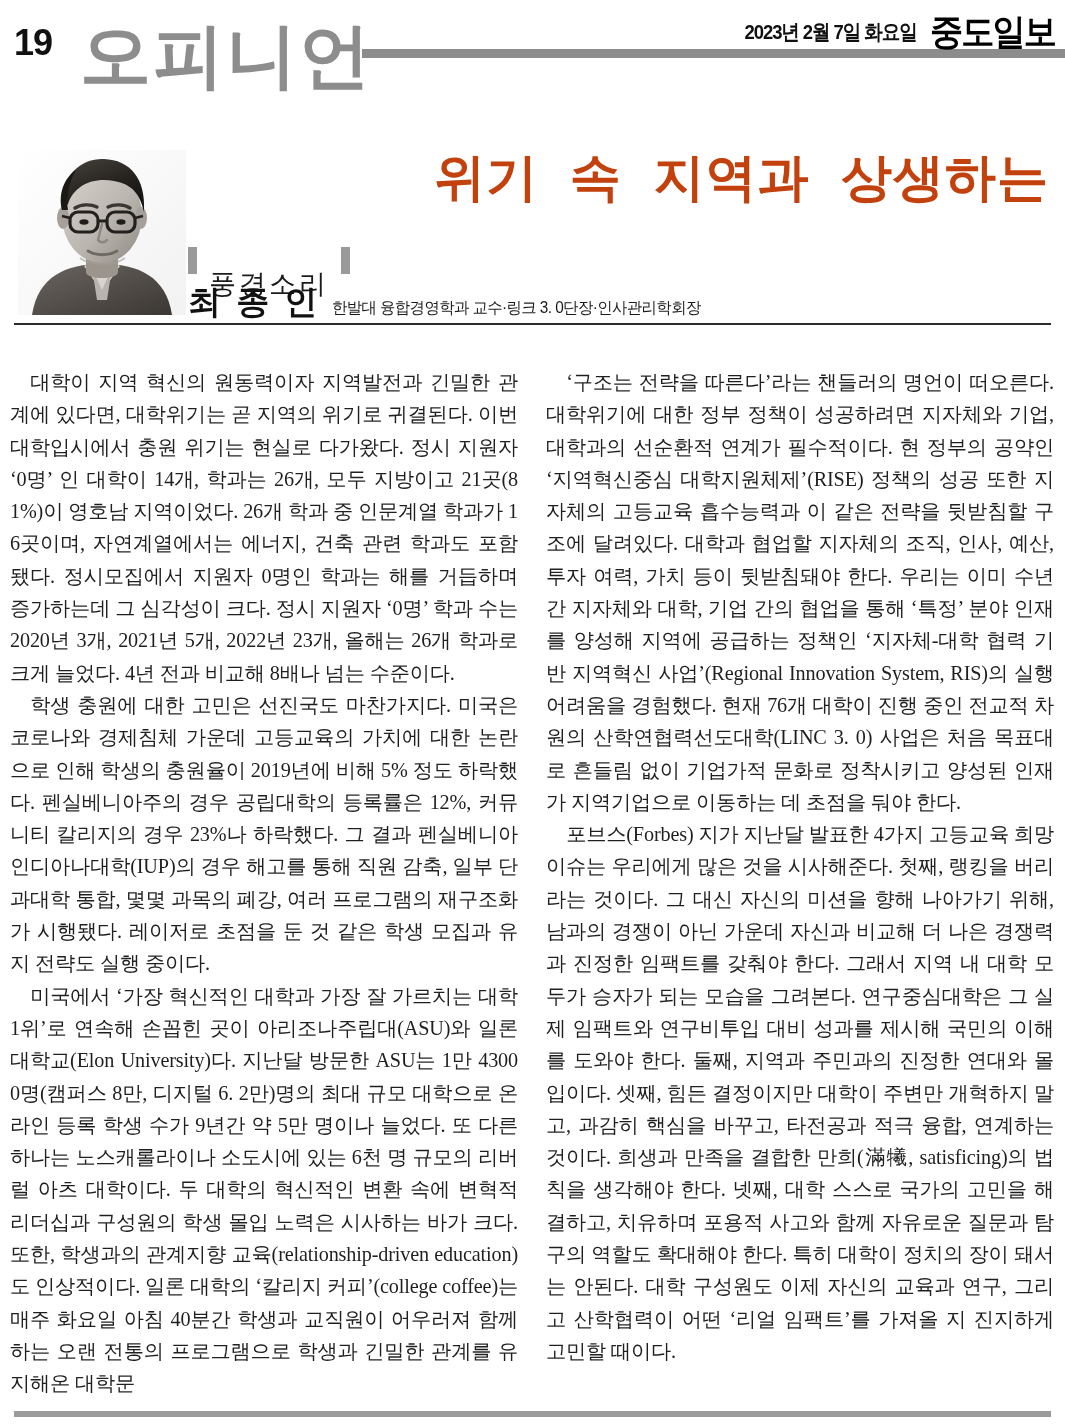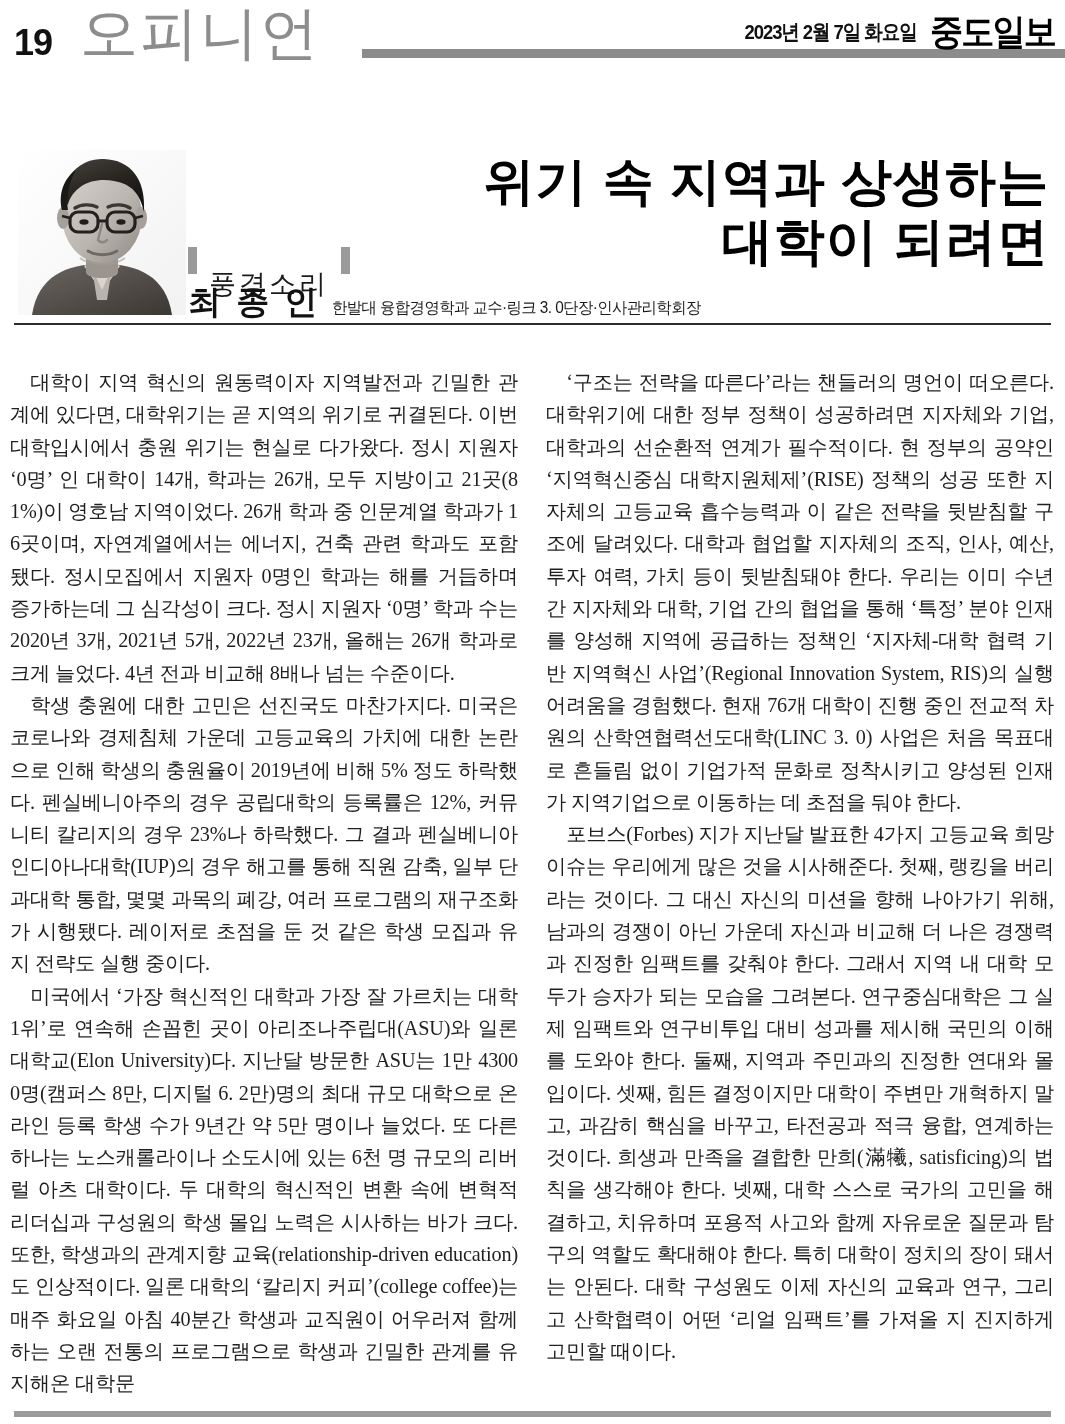--- a/index.html
+++ b/index.html
@@ -30,23 +30,23 @@
     top: 22px;
     font-size: 36px;
     font-weight: 700;
     letter-spacing: -1px;
     color: #111111;
     font-family: "Liberation Sans", sans-serif;
   }
   .section-name {
     position: absolute;
     left: 80px;
-    top: 4px;
-    font-size: 58px;
-    font-weight: 400;
+    top: 20px;
+    font-size: 71px;
+    font-weight: 700;
     color: #8d8d8d;
     letter-spacing: 2px;
     line-height: 1;
     font-family: "Liberation Sans", "DejaVu Sans", sans-serif;
   }
   .masthead-rule {
     position: absolute;
     left: 362px;
     top: 49px;
     width: 703px;
@@ -143,25 +143,25 @@
     transform: scaleX(0.96);
     transform-origin: left center;
   }
 
   .headline {
     position: absolute;
     right: 16px;
     top: 12px;
     width: 620px;
     text-align: right;
-    font-family: Liberation Sans, sans-serif;
+    font-family: Liberation Mono, monospace;
     font-size: 51px;
     font-weight: 700;
     line-height: 1.18;
-    color: #000000;
+    color: #c2410c;
     letter-spacing: 1px;
   }
   .headline .hl-line { display: block; }
 
   .head-rule {
     position: absolute;
     left: 14px;
     top: 323px;
     width: 1037px;
     height: 2px;
@@ -285,21 +285,20 @@
     <span class="brand-mark"></span>
   </div>
 
   <div class="byline">
     <span class="byline-name">최 종 인</span>
     <span class="byline-affil">한발대 융합경영학과 교수·링크 3. 0단장·인사관리학회장</span>
   </div>
 
   <div class="headline">
     <span class="hl-line">위기 속 지역과 상생하는</span>
-    <span class="hl-line">대학이 되려면</span>
   </div>
 </div>
 
 <div class="head-rule"></div>
 
 <div class="article">
   <div class="col col-left">
     <p>대학이 지역 혁신의 원동력이자 지역발전과 긴밀한 관계에 있다면, 대학위기는 곧 지역의 위기로 귀결된다. 이번 대학입시에서 충원 위기는 현실로 다가왔다. 정시 지원자 ‘0명’ 인 대학이 14개, 학과는 26개, 모두 지방이고 21곳(81%)이 영호남 지역이었다. 26개 학과 중 인문계열 학과가 16곳이며, 자연계열에서는 에너지, 건축 관련 학과도 포함됐다. 정시모집에서 지원자 0명인 학과는 해를 거듭하며 증가하는데 그 심각성이 크다. 정시 지원자 ‘0명’ 학과 수는 2020년 3개, 2021년 5개, 2022년 23개, 올해는 26개 학과로 크게 늘었다. 4년 전과 비교해 8배나 넘는 수준이다.</p>
     <p>학생 충원에 대한 고민은 선진국도 마찬가지다. 미국은 코로나와 경제침체 가운데 고등교육의 가치에 대한 논란으로 인해 학생의 충원율이 2019년에 비해 5% 정도 하락했다. 펜실베니아주의 경우 공립대학의 등록률은 12%, 커뮤니티 칼리지의 경우 23%나 하락했다. 그 결과 펜실베니아 인디아나대학(IUP)의 경우 해고를 통해 직원 감축, 일부 단과대학 통합, 몇몇 과목의 폐강, 여러 프로그램의 재구조화가 시행됐다. 레이저로 초점을 둔 것 같은 학생 모집과 유지 전략도 실행 중이다.</p>
     <p>미국에서 ‘가장 혁신적인 대학과 가장 잘 가르치는 대학 1위’로 연속해 손꼽힌 곳이 아리조나주립대(ASU)와 일론 대학교(Elon University)다. 지난달 방문한 ASU는 1만 43000명(캠퍼스 8만, 디지털 6. 2만)명의 최대 규모 대학으로 온라인 등록 학생 수가 9년간 약 5만 명이나 늘었다. 또 다른 하나는 노스캐롤라이나 소도시에 있는 6천 명 규모의 리버럴 아츠 대학이다. 두 대학의 혁신적인 변환 속에 변혁적 리더십과 구성원의 학생 몰입 노력은 시사하는 바가 크다. 또한, 학생과의 관계지향 교육(relationship-driven education)도 인상적이다. 일론 대학의 ‘칼리지 커피’(college coffee)는 매주 화요일 아침 40분간 학생과 교직원이 어우러져 함께하는 오랜 전통의 프로그램으로 학생과 긴밀한 관계를 유지해온 대학문</p>

